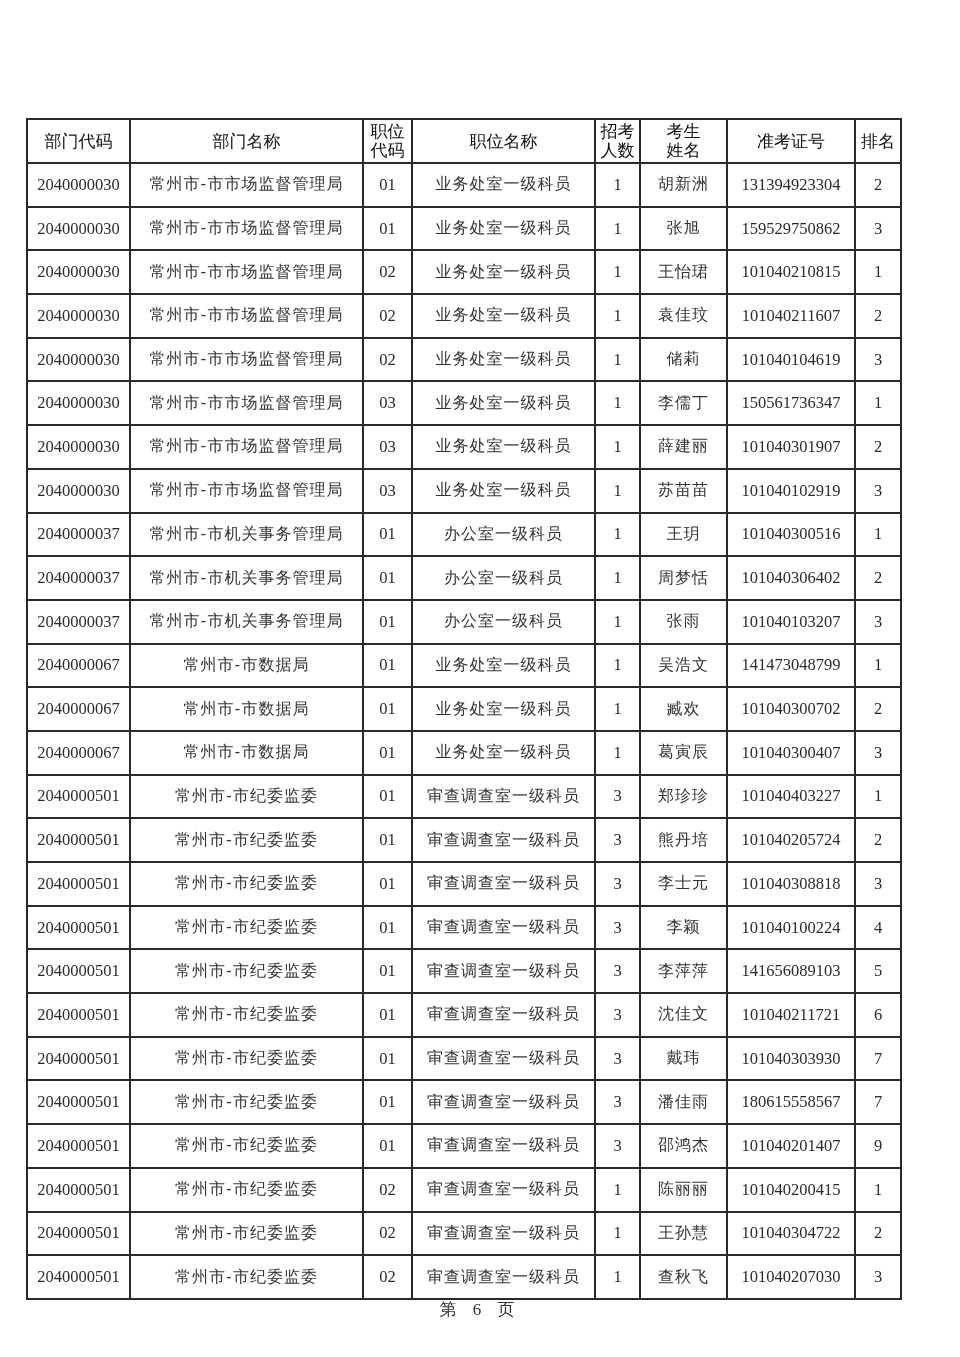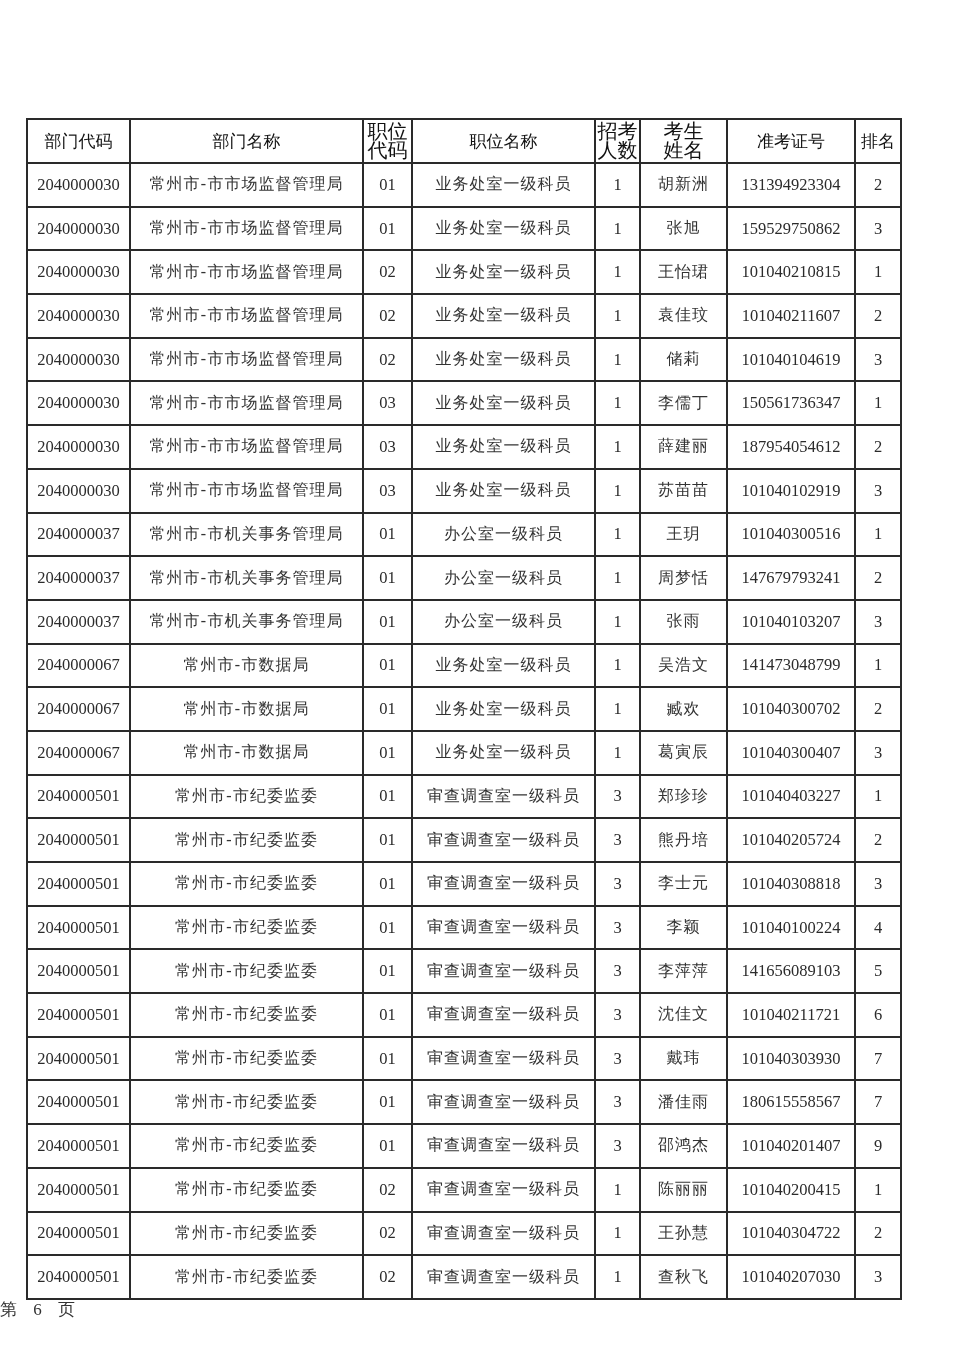--- a/index.html
+++ b/index.html
@@ -4,24 +4,24 @@
   <style>
     html, body { margin: 0; padding: 0; background: #ffffff; }
     body { width: 960px; height: 1357px; position: relative; overflow: hidden;
            font-family: "Liberation Serif", "DejaVu Serif", serif; color: #222; }
     table { position: absolute; left: 26px; top: 90px; border-collapse: collapse;
             table-layout: fixed; width: 874px; margin-top: 28px; }
     th, td { border: 2px solid #2a2a2a; text-align: center; vertical-align: middle;
              padding: 0; overflow: hidden; white-space: nowrap; }
     th { height: 42px; font-family: "DejaVu Sans", sans-serif; font-weight: normal;
          font-size: 17px; line-height: 20px; color: #111; }
-    th.two { font-size: 20px; line-height: 19px; }
+    th.two { font-size: 17px; line-height: 19px; }
     td { height: 41.7px; font-size: 16.5px; color: #2b2b2b; }
     td.zh { font-family: "DejaVu Sans", sans-serif; font-size: 16px; letter-spacing: 1px; color: #333; }
-    .footer { position: absolute; left: 0; width: 960px; top: 1298px; text-align: left;
+    .footer { position: absolute; left: 0; width: 960px; top: 1298px; text-align: center;
               font-size: 17px; color: #333; letter-spacing: 6px; }
   </style>
 </head>
 <body>
 
 <table>
   <colgroup>
     <col style="width:103px">
     <col style="width:233px">
     <col style="width:49px">
@@ -104,21 +104,21 @@
         <td>150561736347</td>
         <td>1</td>
       </tr>
       <tr>
         <td>2040000030</td>
         <td class="zh">常州市-市市场监督管理局</td>
         <td>03</td>
         <td class="zh">业务处室一级科员</td>
         <td>1</td>
         <td class="zh">薛建丽</td>
-        <td>187954054612</td>
+        <td>101040301907</td>
         <td>2</td>
       </tr>
       <tr>
         <td>2040000030</td>
         <td class="zh">常州市-市市场监督管理局</td>
         <td>03</td>
         <td class="zh">业务处室一级科员</td>
         <td>1</td>
         <td class="zh">苏苗苗</td>
         <td>101040102919</td>
@@ -134,21 +134,21 @@
         <td>101040300516</td>
         <td>1</td>
       </tr>
       <tr>
         <td>2040000037</td>
         <td class="zh">常州市-市机关事务管理局</td>
         <td>01</td>
         <td class="zh">办公室一级科员</td>
         <td>1</td>
         <td class="zh">周梦恬</td>
-        <td>147679793241</td>
+        <td>101040306402</td>
         <td>2</td>
       </tr>
       <tr>
         <td>2040000037</td>
         <td class="zh">常州市-市机关事务管理局</td>
         <td>01</td>
         <td class="zh">办公室一级科员</td>
         <td>1</td>
         <td class="zh">张雨</td>
         <td>101040103207</td>

